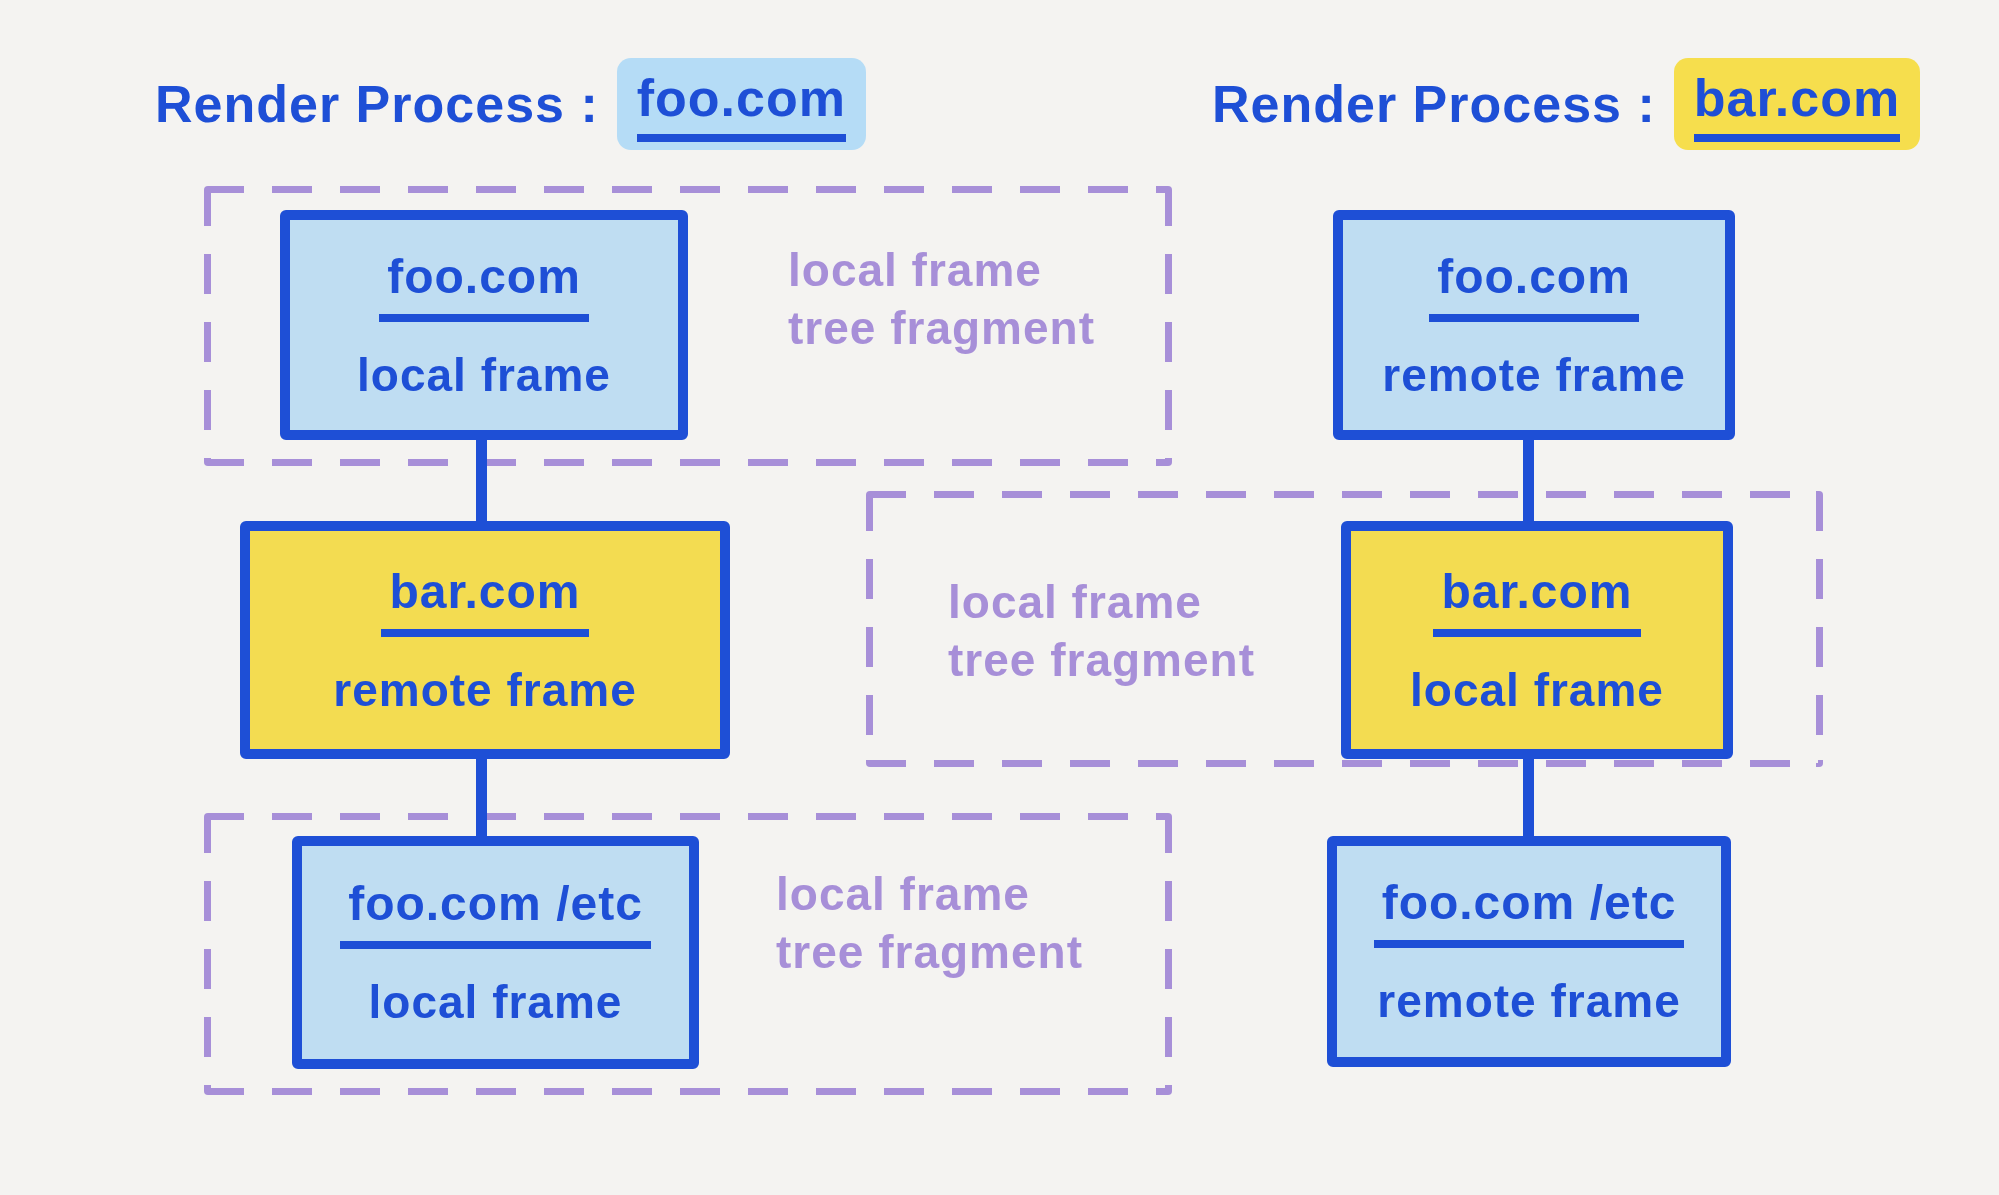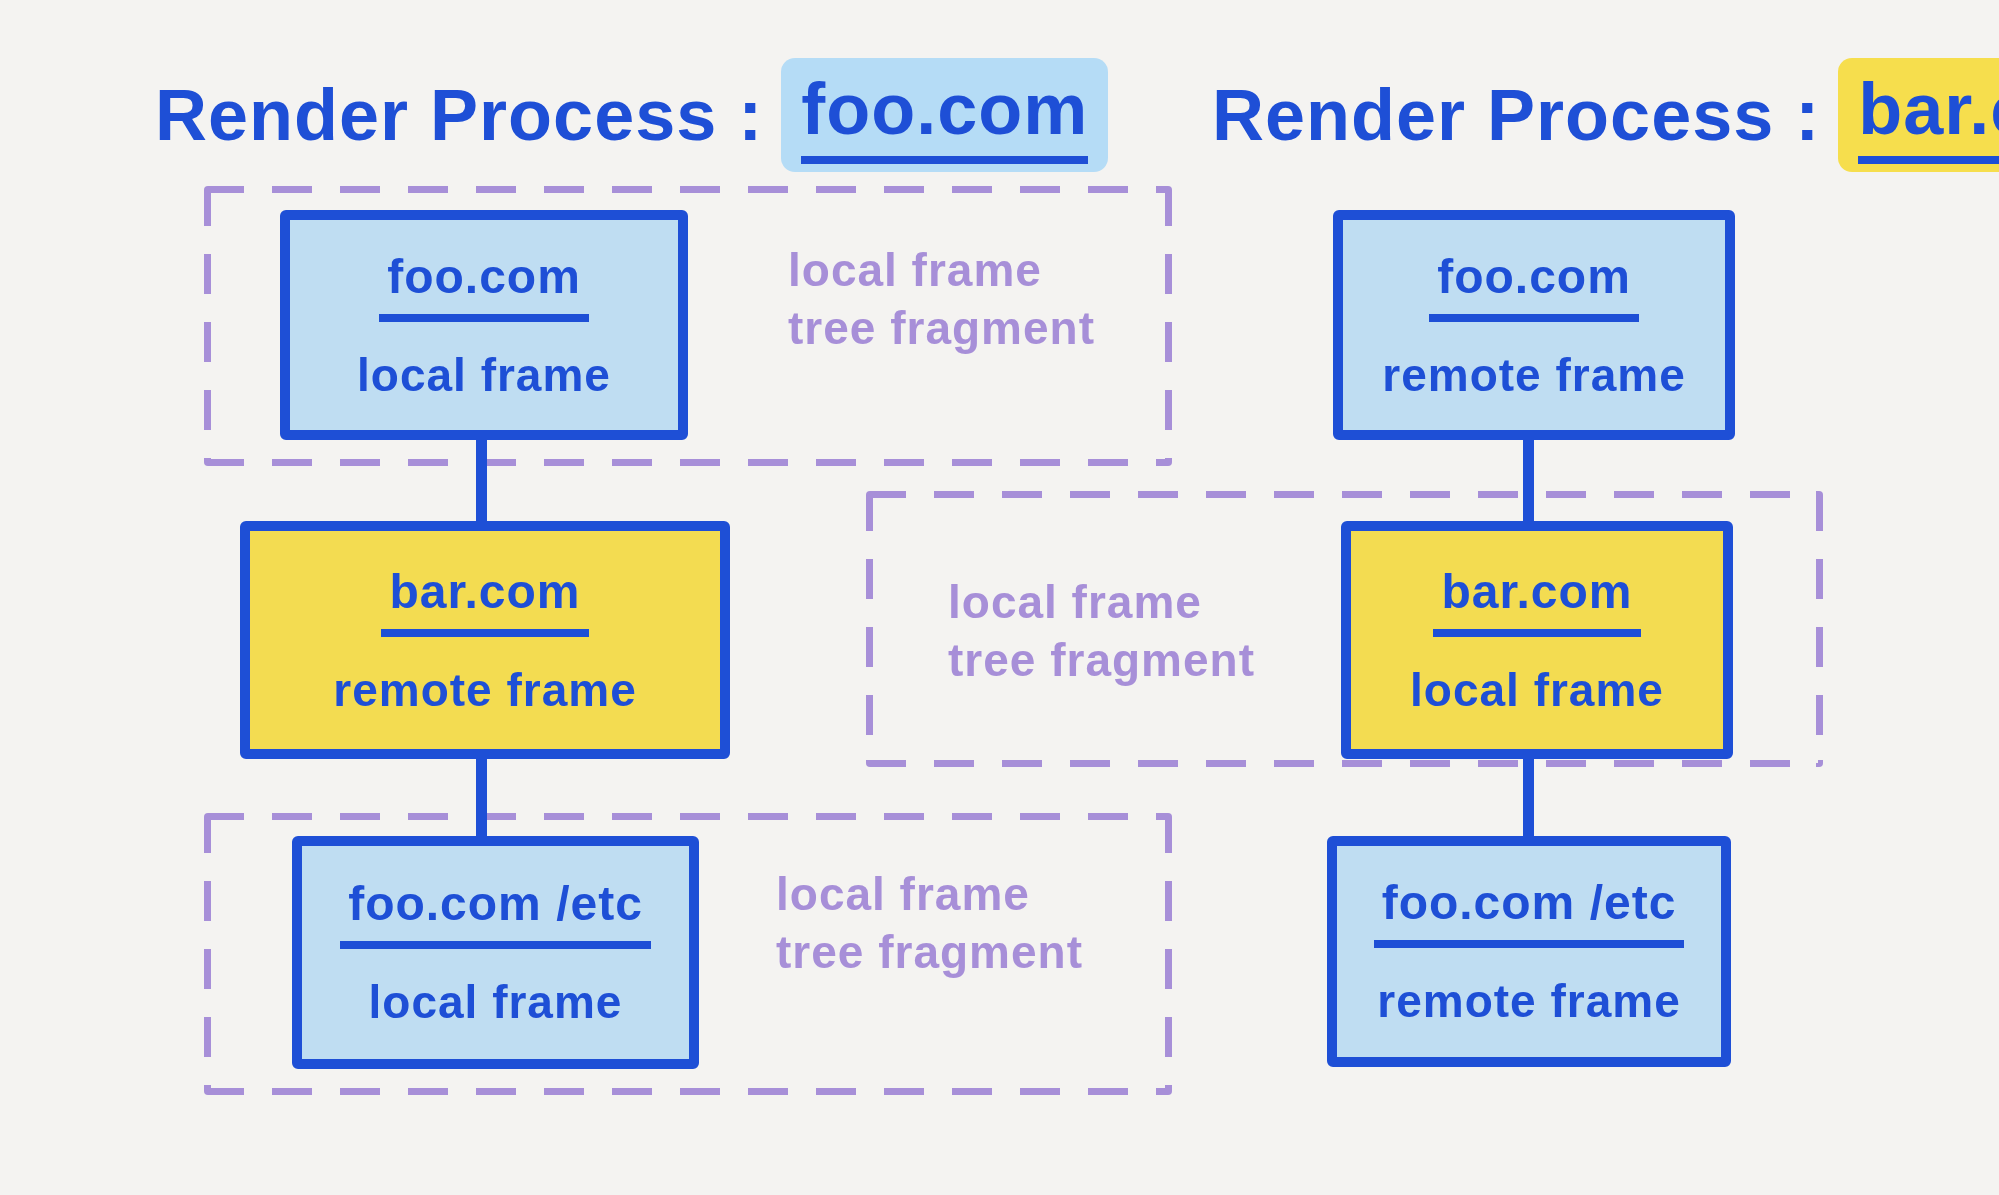--- a/index.html
+++ b/index.html
@@ -23,21 +23,21 @@
     height:1195px;
     background:var(--bg);
     overflow:hidden;
   }
 
   
   .title{
     position:absolute;
     display:flex;
     align-items:center;
-    font-size:72px;
+    font-size:52px;
     color:var(--blue);
     letter-spacing:1px;
     white-space:nowrap;
     z-index:4;
   }
   .title .hl{
     display:inline-block;
     margin-left:18px;
     padding:10px 20px 8px 20px;
     border-radius:14px;

